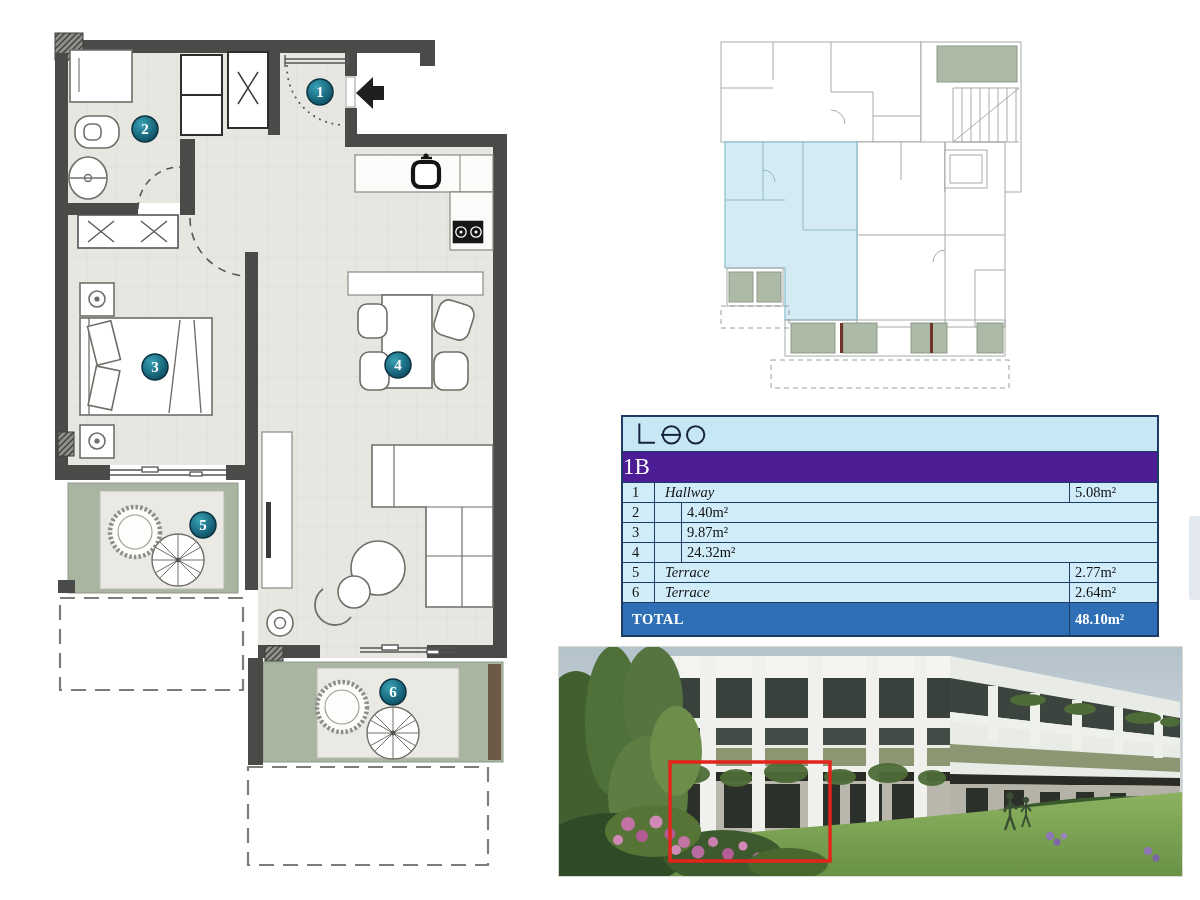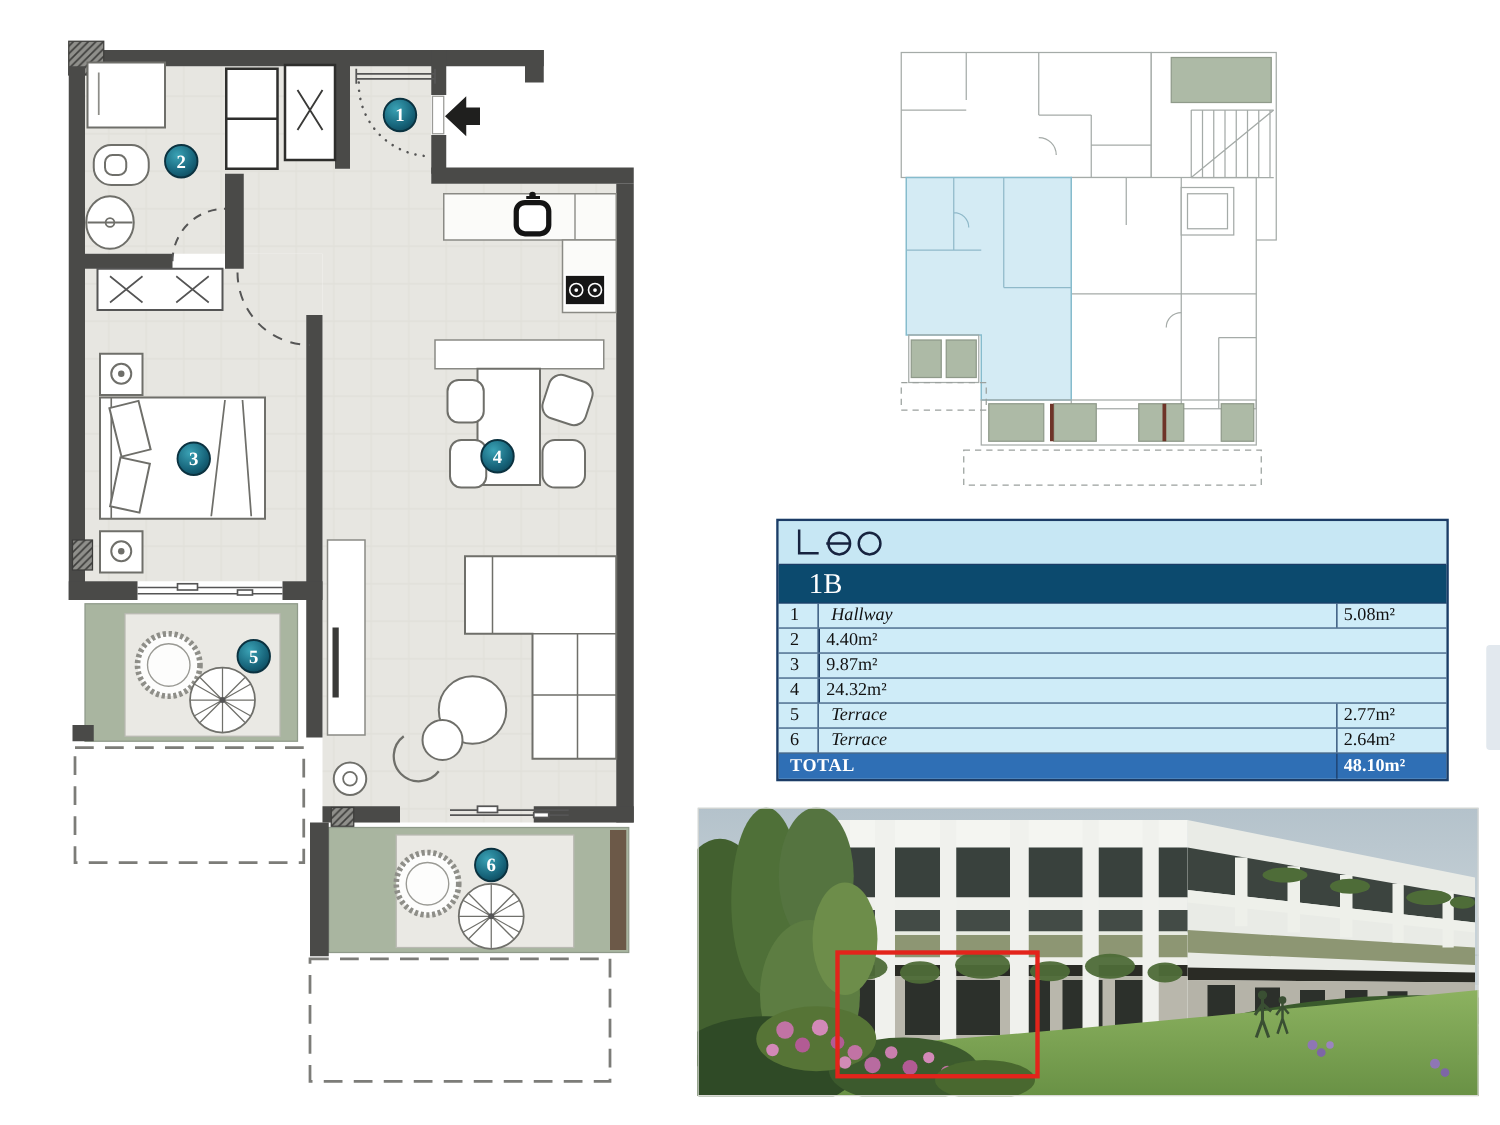--- a/index.html
+++ b/index.html
@@ -15,30 +15,30 @@
               fill:#ffffff;text-anchor:middle;}
   
   .kp{position:absolute;left:713px;top:30px;}
   .kp .ln{stroke:#a5aba8;stroke-width:1;fill:none;}
   .kp .lnw{stroke:#a5aba8;stroke-width:1;fill:#ffffff;}
   
   .unit-table{position:absolute;left:621px;top:415px;width:538px;
               border:2px solid #1c3c66;background:#cfecf8;box-sizing:border-box;}
   .t-logo{height:34px;background:#c7e7f4;display:flex;align-items:center;
           padding-left:9px;border-bottom:1px solid #1c3c66;}
-  .t-unit{height:30px;background:#0c4a6e;color:#fff;display:flex;align-items:center;
-          padding-left:24px;font-size:23px;border-bottom:1px solid #1c3c66;}
+  .t-unit{height:30px;background:#4c1d95;color:#fff;display:flex;align-items:center;
+          padding-left:0;font-size:23px;border-bottom:1px solid #1c3c66;}
   .t-row{display:flex;height:19px;background:#cfecf8;border-bottom:1px solid #1c3c66;
          font-size:14.5px;align-items:stretch;}
   .c-num{width:32px;padding-left:9px;border-right:1px solid #1c3c66;
          display:flex;align-items:center;box-sizing:border-box;}
   .c-name{flex:1;padding-left:10px;display:flex;align-items:center;font-style:italic;}
   .c-area{width:88px;border-left:1px solid #1c3c66;display:flex;align-items:center;
-          padding-left:5px;box-sizing:border-box;}
-  .t-total{display:flex;height:20px;background:#2f6fb5;color:#fff;font-weight:bold;
+          padding-left:5px;box-sizing:border-box;margin-left:26px;}
+  .t-total{display:flex;height:32px;background:#2f6fb5;color:#fff;font-weight:bold;
            font-size:14.5px;align-items:stretch;}
   .t-total .label{flex:1;padding-left:9px;display:flex;align-items:center;letter-spacing:.5px;}
   .sr{position:absolute;width:1px;height:1px;overflow:hidden;clip-path:inset(50%);white-space:nowrap;}
   
   .photo{position:absolute;left:558px;top:646px;}
   
   .edge-frag{position:absolute;left:1189px;top:516px;width:11px;height:84px;
              background:#e2e8ee;border-radius:3px 0 0 3px;}
 </style>
 </head>

